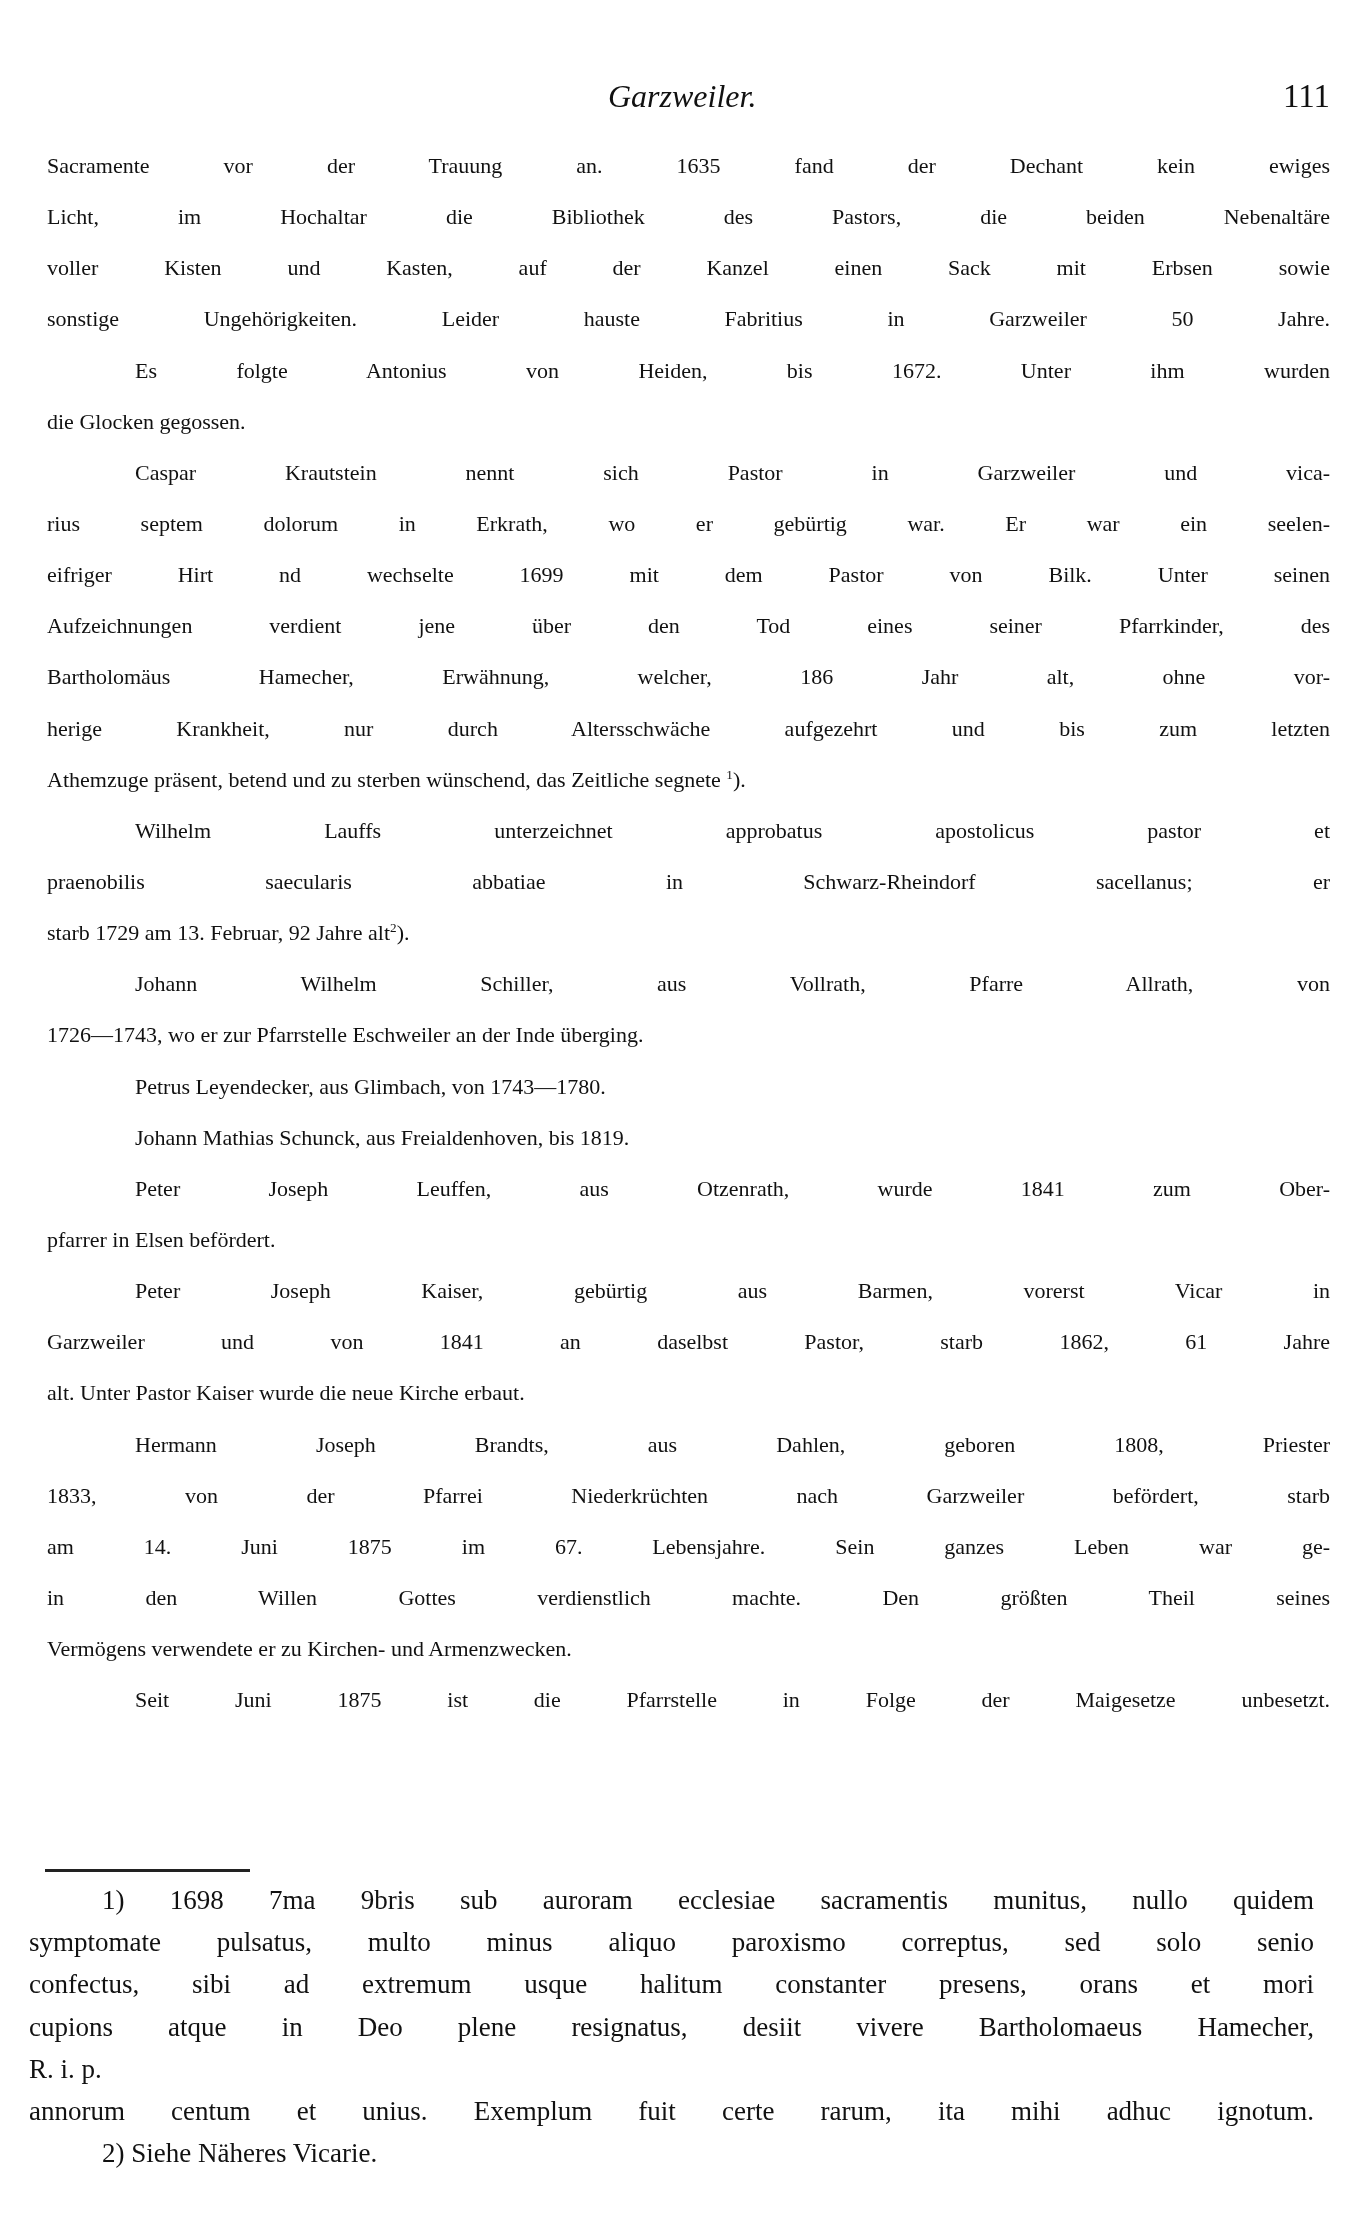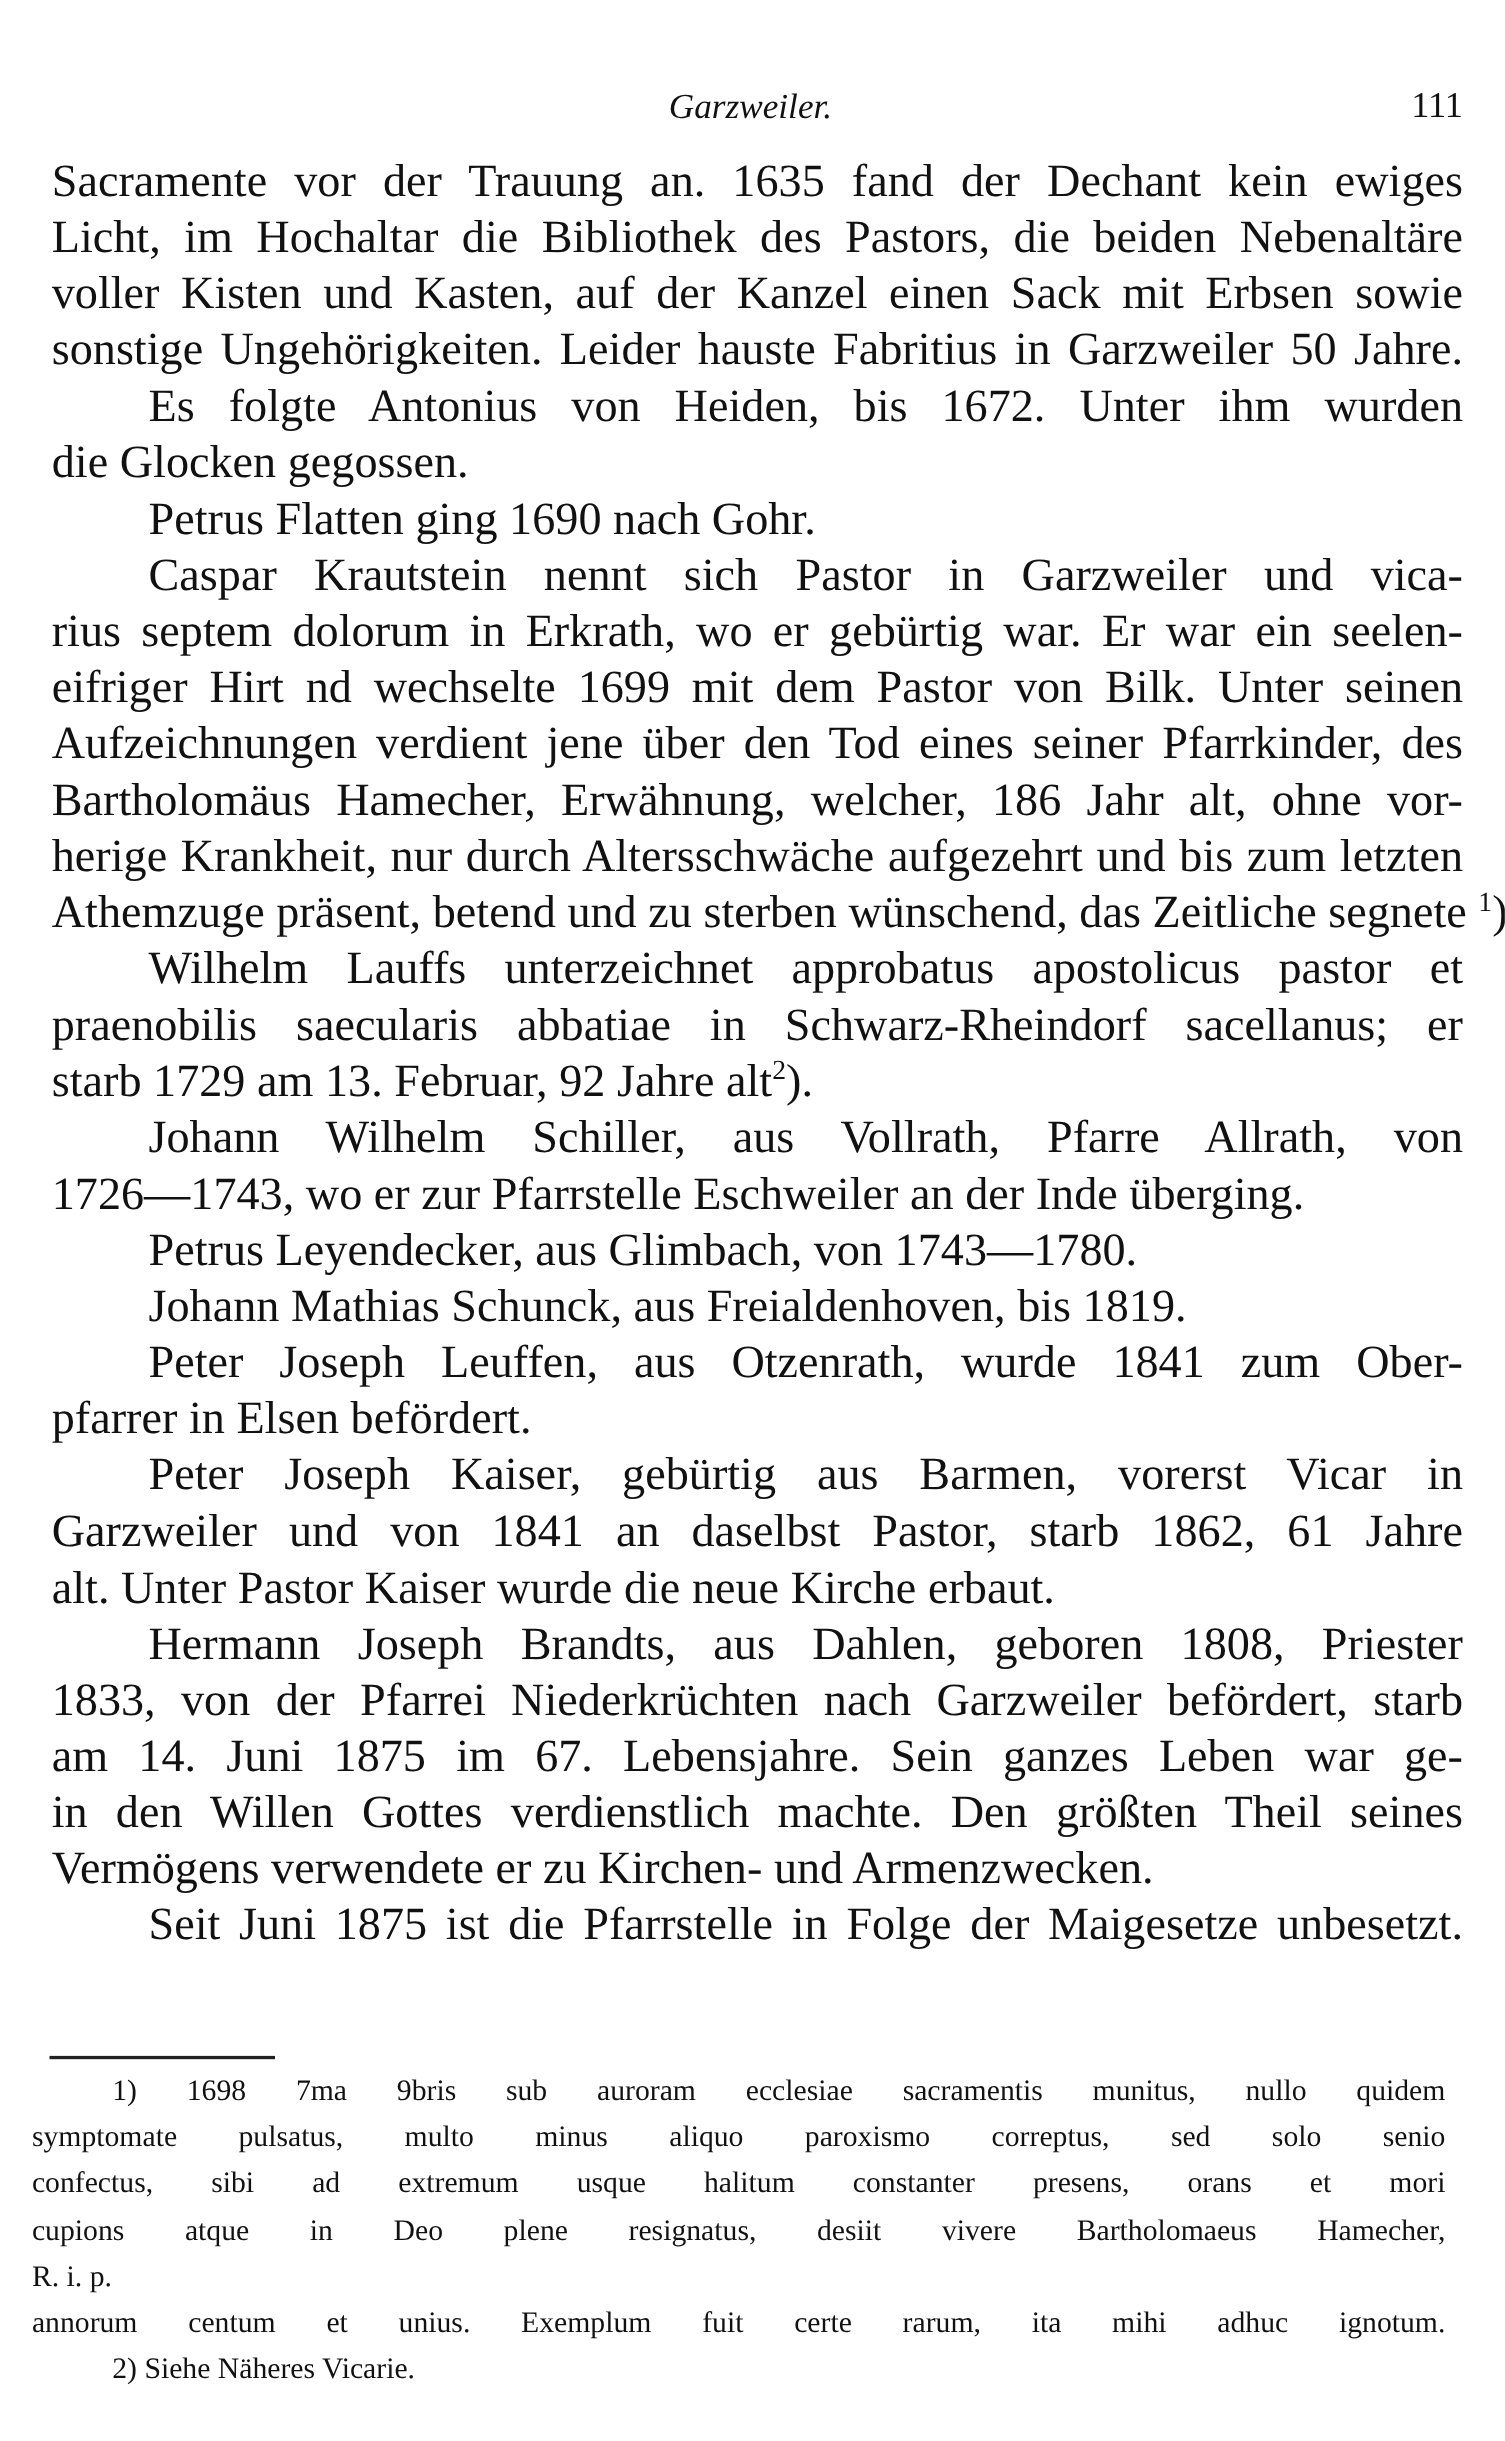--- a/index.html
+++ b/index.html
@@ -1,21 +1,21 @@
 <!DOCTYPE html>
 <html><head>
   <meta charset="utf-8">
   <style>
     html, body { margin: 0; padding: 0; background: #ffffff; }
     body { width: 1368px; height: 2219px; position: relative; overflow: hidden; color: #111; font-family: "Liberation Serif", "DejaVu Serif", serif; }
     .page { position: absolute; left: 0; top: 0; width: 1368px; height: 2219px; }
     .header-title { position: absolute; left: 608px; top: 72px; font-size: 32px; line-height: 48px; font-style: italic; }
     .page-number { position: absolute; right: 38px; top: 72px; font-size: 33px; line-height: 48px; font-weight: normal; }
     .body-text { position: absolute; left: 47px; top: 140px; width: 1283px; }
-    .line { height: 51.15px; line-height: 51.15px; font-size: 42px; white-space: nowrap; overflow: visible; }
+    .line { height: 51.15px; line-height: 51.15px; font-size: 22px; white-space: nowrap; overflow: visible; }
     .line.justify { text-align: justify; text-align-last: justify; white-space: normal; height: 51.15px; overflow: hidden; }
     .line.indent { padding-left: 88px; }
     .sep { position: absolute; left: 45px; top: 1869px; width: 205px; height: 3px; background: #222; }
     .footnotes { position: absolute; left: 29px; top: 1879px; width: 1285px; }
     .fn-line { height: 42.2px; line-height: 42.2px; font-size: 27px; white-space: nowrap; }
     .fn-line.justify { text-align: justify; text-align-last: justify; white-space: normal; overflow: hidden; }
     .fn-line.indent { padding-left: 73px; }
     sup { font-size: 60%; vertical-align: 0.6em; line-height: 0; }
   </style>
 </head>
@@ -26,21 +26,20 @@
   <div class="header-title">Garzweiler.</div>
   <div class="page-number">111</div>
 
   <div class="body-text">
     <div class="line justify">Sacramente vor der Trauung an.  1635 fand der Dechant kein ewiges</div>
     <div class="line justify">Licht, im Hochaltar die Bibliothek des Pastors, die beiden Nebenaltäre</div>
     <div class="line justify">voller Kisten und Kasten, auf der Kanzel einen Sack mit Erbsen sowie</div>
     <div class="line justify">sonstige Ungehörigkeiten. Leider hauste Fabritius in Garzweiler 50 Jahre.</div>
     <div class="line justify indent">Es folgte Antonius von Heiden, bis 1672.  Unter ihm wurden</div>
     <div class="line">die Glocken gegossen.</div>
-    <div class="line indent">Petrus Flatten ging 1690 nach Gohr.</div>
     <div class="line justify indent">Caspar Krautstein nennt sich Pastor in Garzweiler und vica-</div>
     <div class="line justify">rius septem dolorum in Erkrath, wo er gebürtig war. Er war ein seelen-</div>
     <div class="line justify">eifriger Hirt  nd wechselte 1699 mit dem Pastor von Bilk.  Unter seinen</div>
     <div class="line justify">Aufzeichnungen verdient jene über den Tod eines seiner Pfarrkinder, des</div>
     <div class="line justify">Bartholomäus Hamecher, Erwähnung, welcher, 186 Jahr alt, ohne vor-</div>
     <div class="line justify">herige Krankheit, nur durch Altersschwäche aufgezehrt und bis zum letzten</div>
     <div class="line"><span>Athemzuge präsent, betend und zu sterben wünschend, das Zeitliche segnete</span> <sup>1</sup><span>).</span></div>
     <div class="line justify indent">Wilhelm Lauffs unterzeichnet approbatus apostolicus pastor et</div>
     <div class="line justify">praenobilis saecularis abbatiae in Schwarz-Rheindorf sacellanus; er</div>
     <div class="line"><span>starb 1729 am 13. Februar, 92 Jahre alt</span><sup>2</sup><span>).</span></div>

